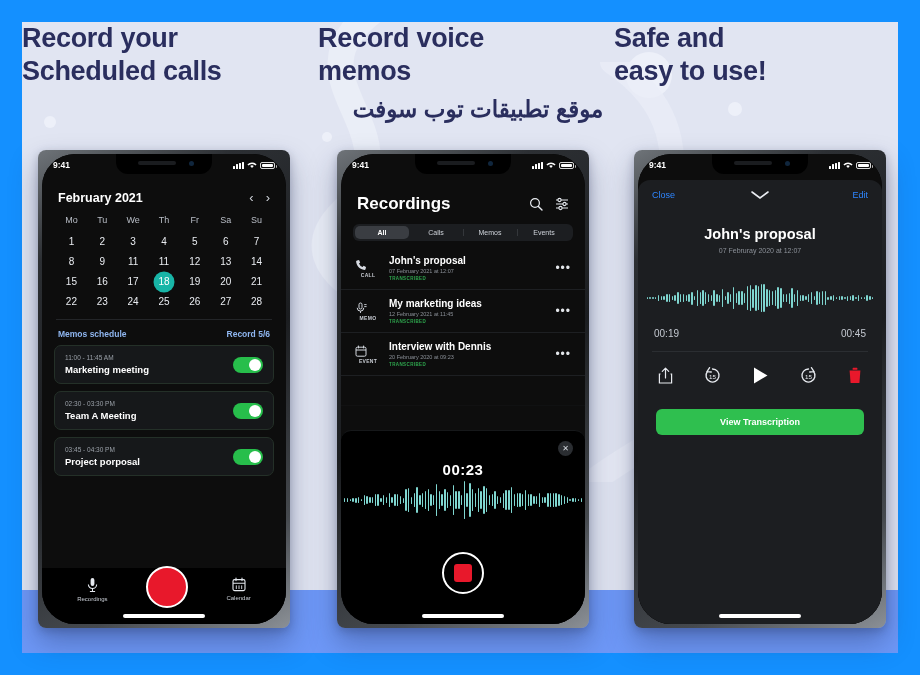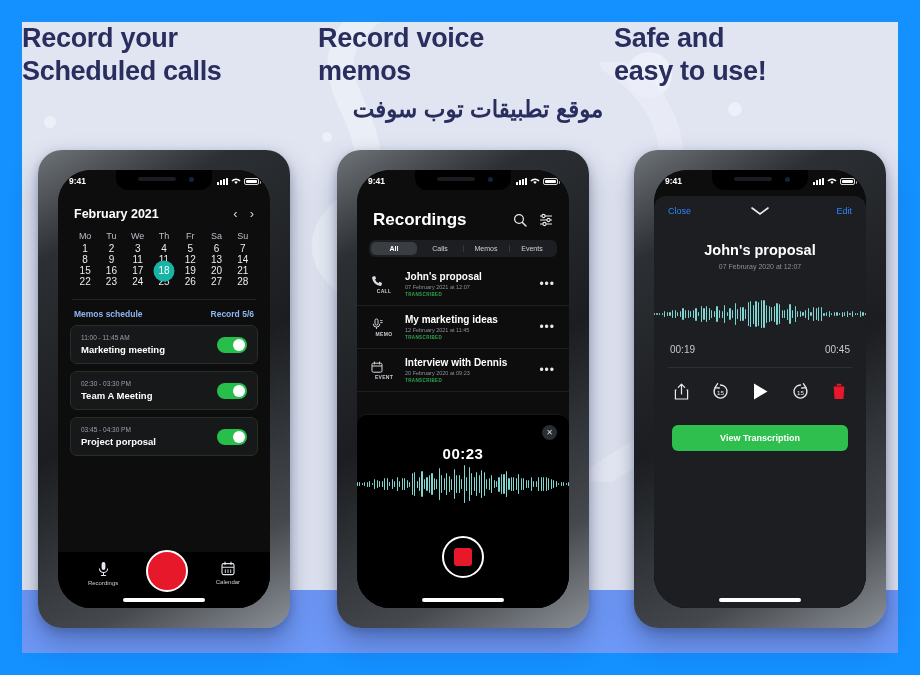--- a/index.html
+++ b/index.html
@@ -53,23 +53,23 @@
   .head-col.c3 { left: 614px; width: 262px; }
   .arabic {
     position: absolute; top: 96px; left: 318px; width: 320px;
     text-align: center; color: #2A2E5E;
     font-size: 23px; font-weight: 600; direction: rtl;
   }
 
   
   .phone {
     position: absolute;
-    border-radius: 24px;
+    border-radius: 8px;
     background: linear-gradient(150deg,#6f7479 0%, #2c2f33 18%, #1b1d20 50%, #45494e 82%, #8b9096 100%);
-    padding: 20px;
+    padding: 4px;
     box-shadow: 0 14px 28px rgba(30,40,80,.35), 0 3px 8px rgba(30,40,80,.25);
   }
   .phone-inner {
     position: relative; width: 100%; height: 100%;
     border-radius: 33px; background: #000; overflow: hidden;
   }
   .notch {
     position: absolute; top: 0; left: 50%; transform: translateX(-50%);
     width: 96px; height: 20px; background: #000;
     border-bottom-left-radius: 12px; border-bottom-right-radius: 12px;
@@ -113,21 +113,21 @@
   .p1-screen { position:absolute; inset:0; background:#0d0d0d; padding-top:26px; }
   .cal-head {
     display:flex; align-items:center; justify-content:space-between;
     padding: 10px 16px 4px;
   }
   .cal-title { color:#fff; font-size:12.5px; font-weight:bold; }
   .cal-navs { display:flex; gap:12px; color:#cfd3da; font-size:13px; }
   .cal-navs span { cursor: default; }
   .cal-grid {
     padding: 6px 14px 0; display:grid; grid-template-columns: repeat(7,1fr);
-    text-align:center;
+    row-gap: 9px; text-align:center;
   }
   .cal-grid .dow { color:#b9bec7; font-size:9px; padding-bottom:2px; }
   .cal-grid .day { color:#e9ecf1; font-size:10px; position:relative; }
   .cal-grid .day.sel {
     color:#fff;
   }
   .cal-grid .day.sel::before {
     content:''; position:absolute; left:50%; top:50%;
     transform:translate(-50%,-50%);
     width:21px; height:21px; border-radius:50%; background:#18B5A7; z-index:-1;

